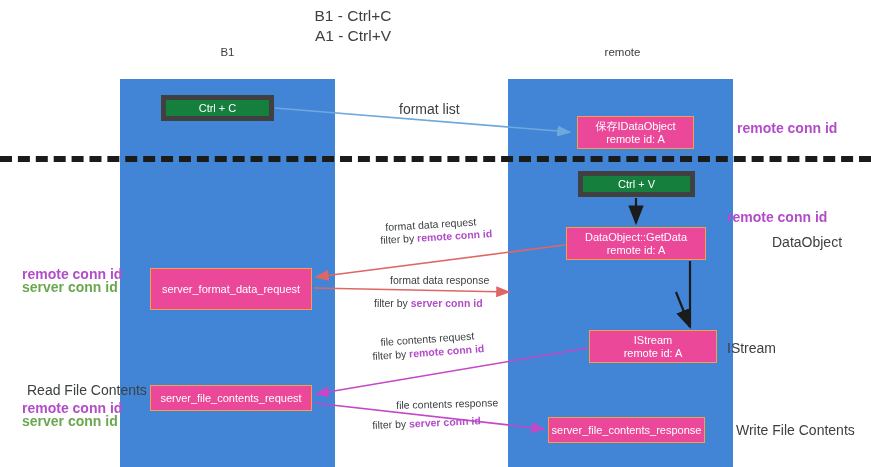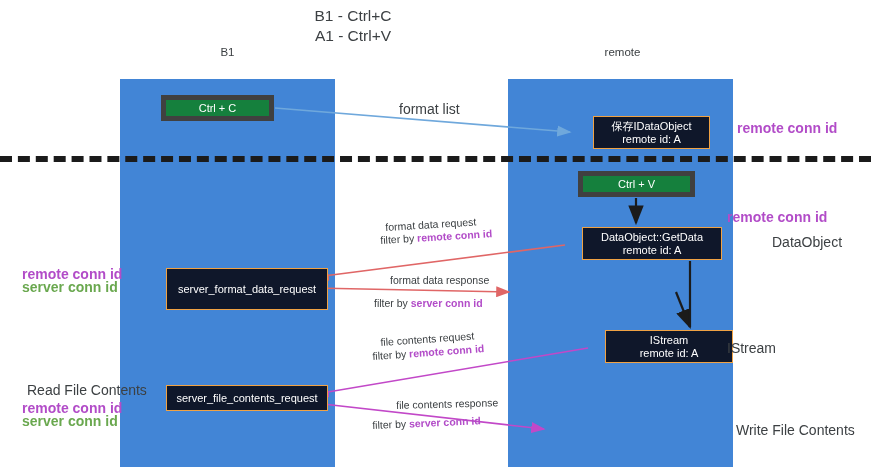--- a/index.html
+++ b/index.html
@@ -33,21 +33,21 @@
 
   
   .node{
     position:absolute;box-sizing:border-box;
     display:flex;flex-direction:column;
     align-items:center;justify-content:center;
     color:#ffffff;font-size:11px;line-height:13px;
     text-align:center;padding:2px 4px;
   }
   .green{background:#15803d;border:5px solid #404040;}
-  .orange{background:#0f172a;border:1px solid #f0a244;margin-left:16px;}
+  .orange{background:#ec4899;border:1px solid #f0a244;}
 
   #n-ctrlc{left:161px;top:95px;width:113px;height:26px;}
   #n-idataobject{left:577px;top:116px;width:117px;height:33px;}
   #n-ctrlv{left:578px;top:171px;width:117px;height:26px;}
   #n-getdata{left:566px;top:227px;width:140px;height:33px;}
   #n-fmtreq{left:150px;top:268px;width:162px;height:42px;}
   #n-fmtresp{left:513px;top:279px;width:162px;height:26px;}
   #n-istream{left:589px;top:330px;width:128px;height:33px;}
   #n-filereq{left:150px;top:385px;width:162px;height:26px;}
   #n-fileresp{left:548px;top:417px;width:157px;height:26px;}
@@ -169,20 +169,23 @@
 
   <div class="node orange" id="n-istream">
     <span>IStream</span>
     <span>remote id: A</span>
   </div>
 
   <div class="node orange" id="n-filereq">
     <span>server_file_contents_request</span>
   </div>
 
+  <div class="node orange" id="n-fileresp">
+    <span>server_file_contents_response</span>
+  </div>
 
   <div class="lab" id="l-formatlist">format list</div>
 
   <div class="tilt" id="t-fdr1">format data request</div>
   <div class="tilt" id="t-fdr2"><span>filter by </span><span class="purple">remote conn id</span></div>
 
   <div class="tilt" id="t-fdresp1">format data response</div>
   <div class="tilt" id="t-fdresp2"><span>filter by </span><span class="purple">server conn id</span></div>
 
   <div class="tilt" id="t-fcr1">file contents request</div>

